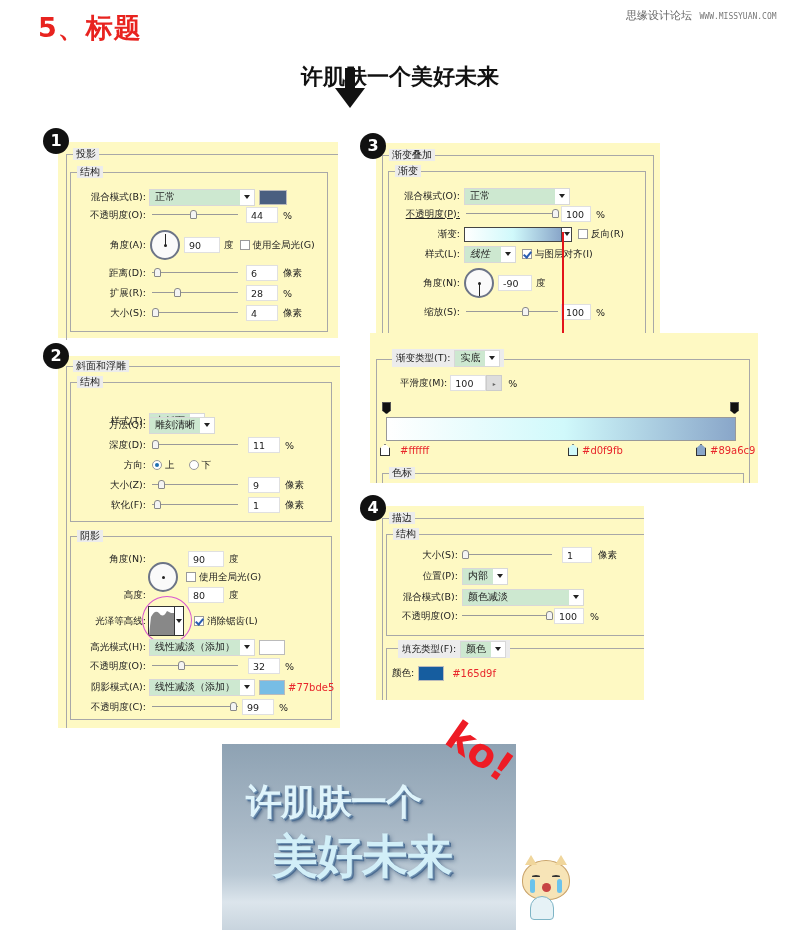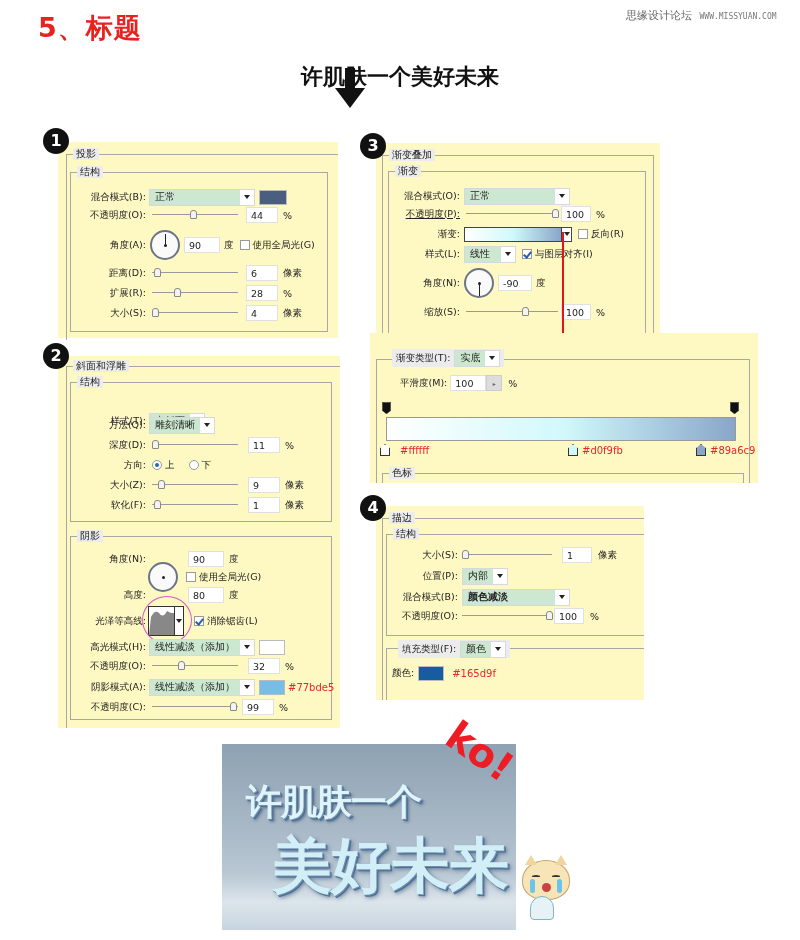--- a/index.html
+++ b/index.html
@@ -304,21 +304,21 @@
     <span style="display:inline-block;width:98px;height:15px;margin-left:4px;border:1px solid #444;background:linear-gradient(to right,#ffffff,#d0f9fb 50%,#89a6c9);"></span>
     <span style="display:inline-flex;width:10px;height:15px;border:1px solid #444;border-left:none;background:#fff;align-items:center;justify-content:center;">
         <span class="tri"></span>
       </span>
     <span class="chk" style="margin-left:6px;"></span>
     <span>反向(R)</span>
   </div>
   <div class="row" style="left:12px;top:102px;">
     <span class="lbl" style="width:72px;">样式(L):</span>
     <span class="select" style="margin-left:4px;">
-      <span class="val" style="width:36px;">线性</span>
+      <span class="val" style="width:36px;font-style:italic;">线性</span>
       <span class="arrow">
           <span class="tri"></span>
         </span>
     </span>
     <span class="chk on" style="margin-left:6px;"></span>
     <span>与图层对齐(I)</span>
   </div>
   <div class="row" style="left:12px;top:124px;height:32px;">
     <span class="lbl" style="width:72px;">角度(N):</span>
     <span class="dial" style="margin-left:4px;">
@@ -399,21 +399,21 @@
     <span class="select" style="margin-left:4px;">
       <span class="val">内部</span>
       <span class="arrow">
           <span class="tri"></span>
         </span>
     </span>
   </div>
   <div class="row" style="left:12px;top:82px;">
     <span class="lbl" style="width:70px;">混合模式(B):</span>
     <span class="select" style="margin-left:4px;">
-      <span class="val" style="width:92px;font-weight:bold;">颜色减淡</span>
+      <span class="val" style="width:106px;">颜色减淡</span>
       <span class="arrow">
           <span class="tri"></span>
         </span>
     </span>
   </div>
   <div class="row" style="left:12px;top:101px;">
     <span class="lbl" style="width:70px;">不透明度(O):</span>
     <span class="slider" style="width:90px;margin-left:4px;">
         <span class="track"></span>
         <span class="thumb" style="left:84px;"></span>
@@ -433,21 +433,21 @@
   </div>
   <div class="row" style="left:16px;top:158px;">
     <span>颜色:</span>
     <span class="swatch" style="width:26px;margin-left:4px;background:#165d9f;"></span>
     <span class="hex" style="margin-left:8px;">#165d9f</span>
   </div>
 </div>
 
 <div class="abs" style="left:222px;top:744px;width:294px;height:186px;overflow:hidden;background:linear-gradient(180deg,#8ea2b3 0%,#a8b8c6 45%,#b9c8d4 70%,#dce5ec 85%,#c8d4de 100%);">
   <div style="position:absolute;left:24px;top:34px;font-size:36px;font-weight:bold;color:#dff4fb;text-shadow:1px 1px 0 #6d8fb0,2px 2px 0 #4c6d92,3px 3px 3px rgba(20,50,90,.5);letter-spacing:-1px;">许肌肤一个</div>
-  <div style="position:absolute;left:50px;top:82px;font-size:60px;font-weight:bold;color:#d2eff8;text-shadow:1px 1px 0 #6d8fb0,2px 2px 0 #4c6d92,3px 3px 4px rgba(20,50,90,.5);letter-spacing:-1px;">美好未来</div>
+  <div style="position:absolute;left:50px;top:82px;font-size:46px;font-weight:bold;color:#d2eff8;text-shadow:1px 1px 0 #6d8fb0,2px 2px 0 #4c6d92,3px 3px 4px rgba(20,50,90,.5);letter-spacing:-1px;">美好未来</div>
 </div>
 <div class="abs" style="left:464px;top:712px;font-size:40px;font-weight:bold;color:#ee1c25;transform:rotate(35deg);transform-origin:left top;font-family:'DejaVu Sans',sans-serif;">ko!</div>
 
 <div class="abs" style="left:522px;top:860px;width:48px;height:40px;border-radius:50% 50% 45% 45%;background:#f7e4b7;border:1px solid #c9a36a;">
   <div style="position:absolute;left:2px;top:-6px;width:0;height:0;border-left:6px solid transparent;border-right:6px solid transparent;border-bottom:10px solid #f0d69c;"></div>
   <div style="position:absolute;right:2px;top:-6px;width:0;height:0;border-left:6px solid transparent;border-right:6px solid transparent;border-bottom:10px solid #f0d69c;"></div>
   <div style="position:absolute;left:9px;top:14px;width:8px;height:3px;border-top:2px solid #333;border-radius:50%;"></div>
   <div style="position:absolute;right:9px;top:14px;width:8px;height:3px;border-top:2px solid #333;border-radius:50%;"></div>
   <div style="position:absolute;left:7px;top:18px;width:5px;height:14px;background:#6cc3ec;border-radius:3px;"></div>
   <div style="position:absolute;right:7px;top:18px;width:5px;height:14px;background:#6cc3ec;border-radius:3px;"></div>

